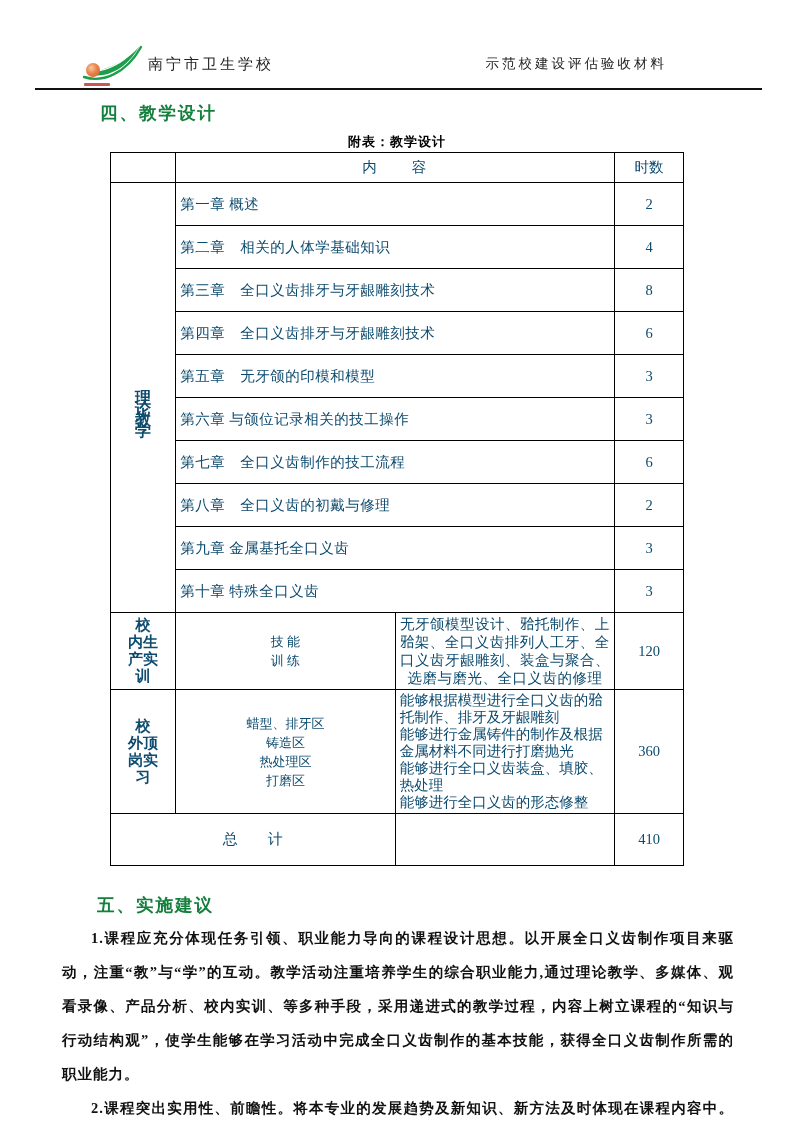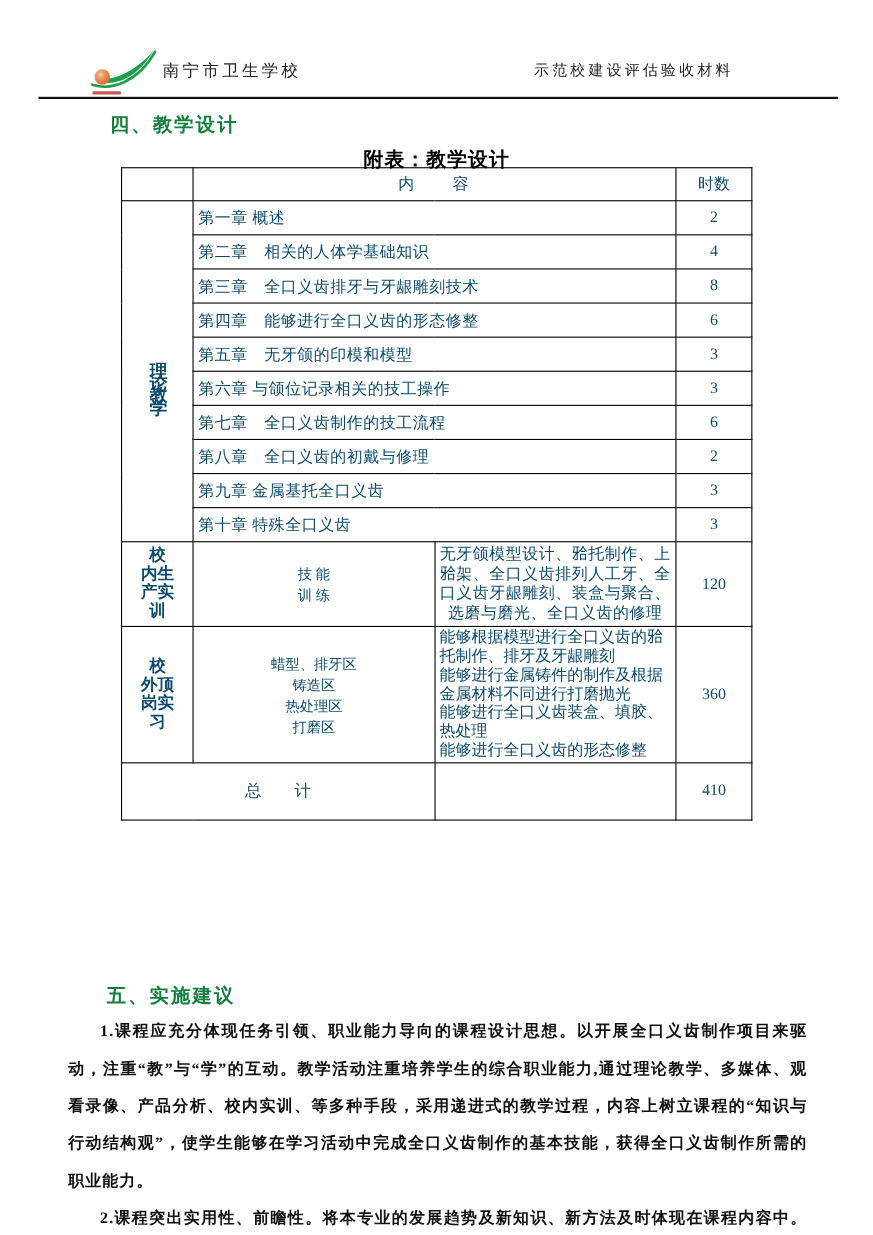--- a/index.html
+++ b/index.html
@@ -61,21 +61,21 @@
     color: #15803d;
   }
   #sec4-title { top: 101px; }
   #sec5-title { top: 893px; left: 97px; }
   .table-caption {
     position: absolute;
     top: 133px;
     left: 110px; width: 574px;
     text-align: center;
     font-weight: bold;
-    font-size: 18px;
+    font-size: 13px;
     letter-spacing: 1px;
     color: #000;
   }
   
   table.design {
     position: absolute;
     left: 110px; top: 152px;
     width: 574px;
     border-collapse: collapse;
     table-layout: fixed;
@@ -86,21 +86,21 @@
     border: 1.5px solid #000;
     vertical-align: middle;
     padding: 2px 4px;
   }
   td.col-group { width: 53px; text-align: center; }
   td.col-area  { width: 108px; text-align: center; }
   td.col-content { width: 357px; }
   td.col-hours { width: 56px; text-align: center; }
   tr.hdr td { height: 30px; padding: 2px 8px; }
   td.content-hdr { text-align: center; letter-spacing: 2px; }
-  tr.chapter td { height: 31px; }
+  tr.chapter td { height: 43px; }
   td.chapter-title { padding-left: 10px; letter-spacing: 0.5px; }
   td.theory-cell {
     font-weight: bold;
     font-size: 16px;
   }
   .vtext {
     writing-mode: vertical-lr;
     text-orientation: upright;
     letter-spacing: 11px;
     margin: 0 auto;
@@ -197,21 +197,21 @@
       </tr>
       <tr class="chapter">
         <td class="chapter-title" colspan="2">第二章　相关的人体学基础知识</td>
         <td class="col-hours">4</td>
       </tr>
       <tr class="chapter">
         <td class="chapter-title" colspan="2">第三章　全口义齿排牙与牙龈雕刻技术</td>
         <td class="col-hours">8</td>
       </tr>
       <tr class="chapter">
-        <td class="chapter-title" colspan="2">第四章　能够进行全口义齿的形态修整</td>
+        <td class="chapter-title" colspan="2">第四章　全口义齿排牙与牙龈雕刻技术</td>
         <td class="col-hours">6</td>
       </tr>
       <tr class="chapter">
         <td class="chapter-title" colspan="2">第五章　无牙颌的印模和模型</td>
         <td class="col-hours">3</td>
       </tr>
       <tr class="chapter">
         <td class="chapter-title" colspan="2">第六章 与颌位记录相关的技工操作</td>
         <td class="col-hours">3</td>
       </tr>

